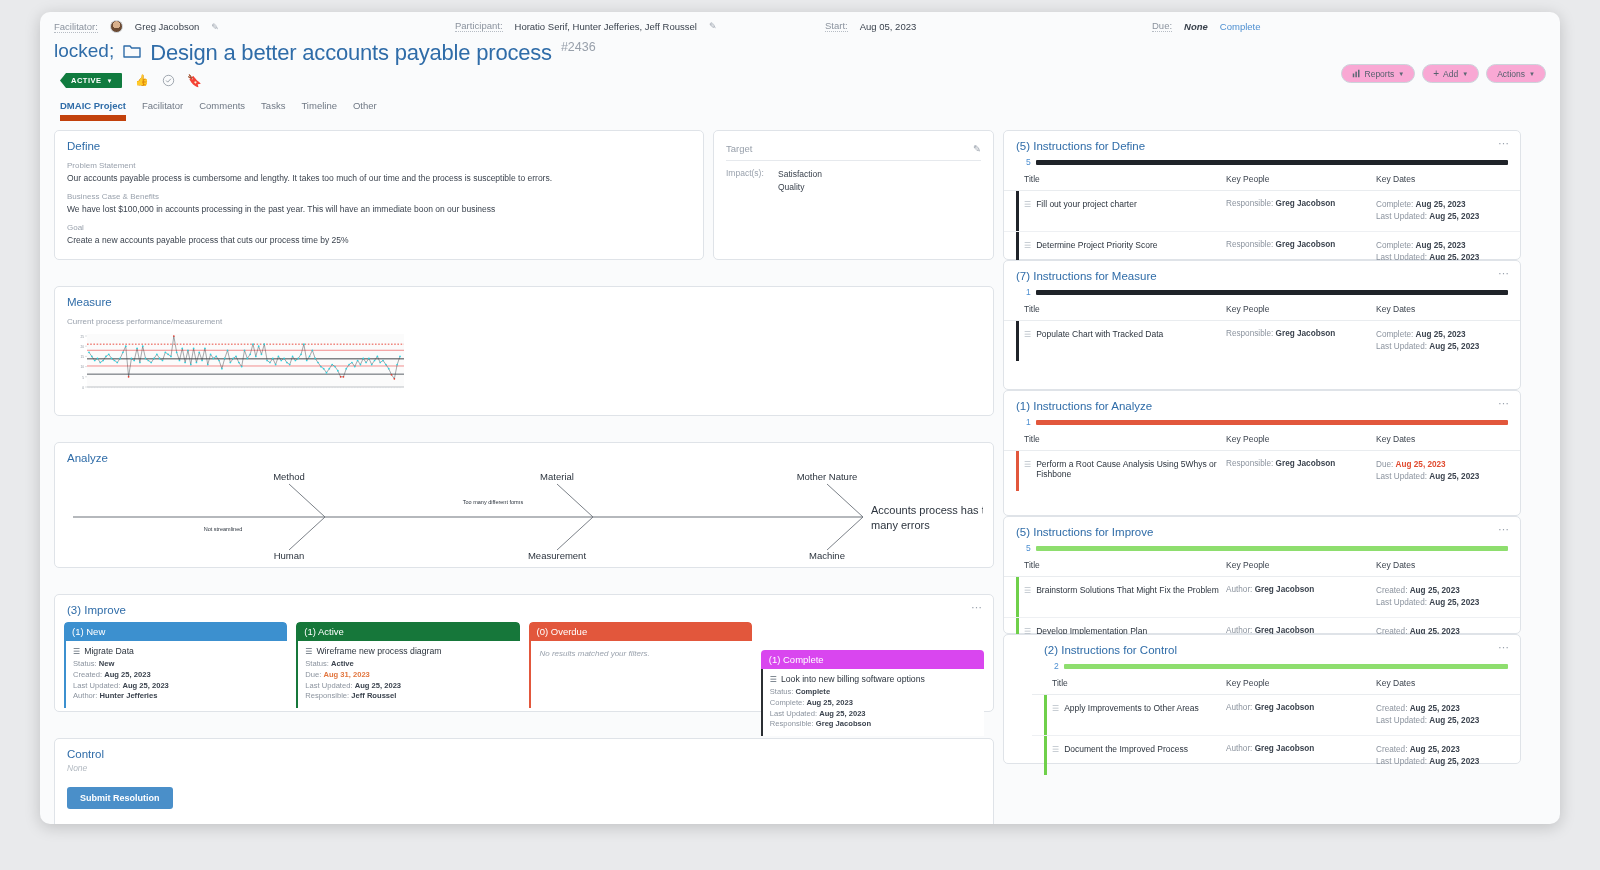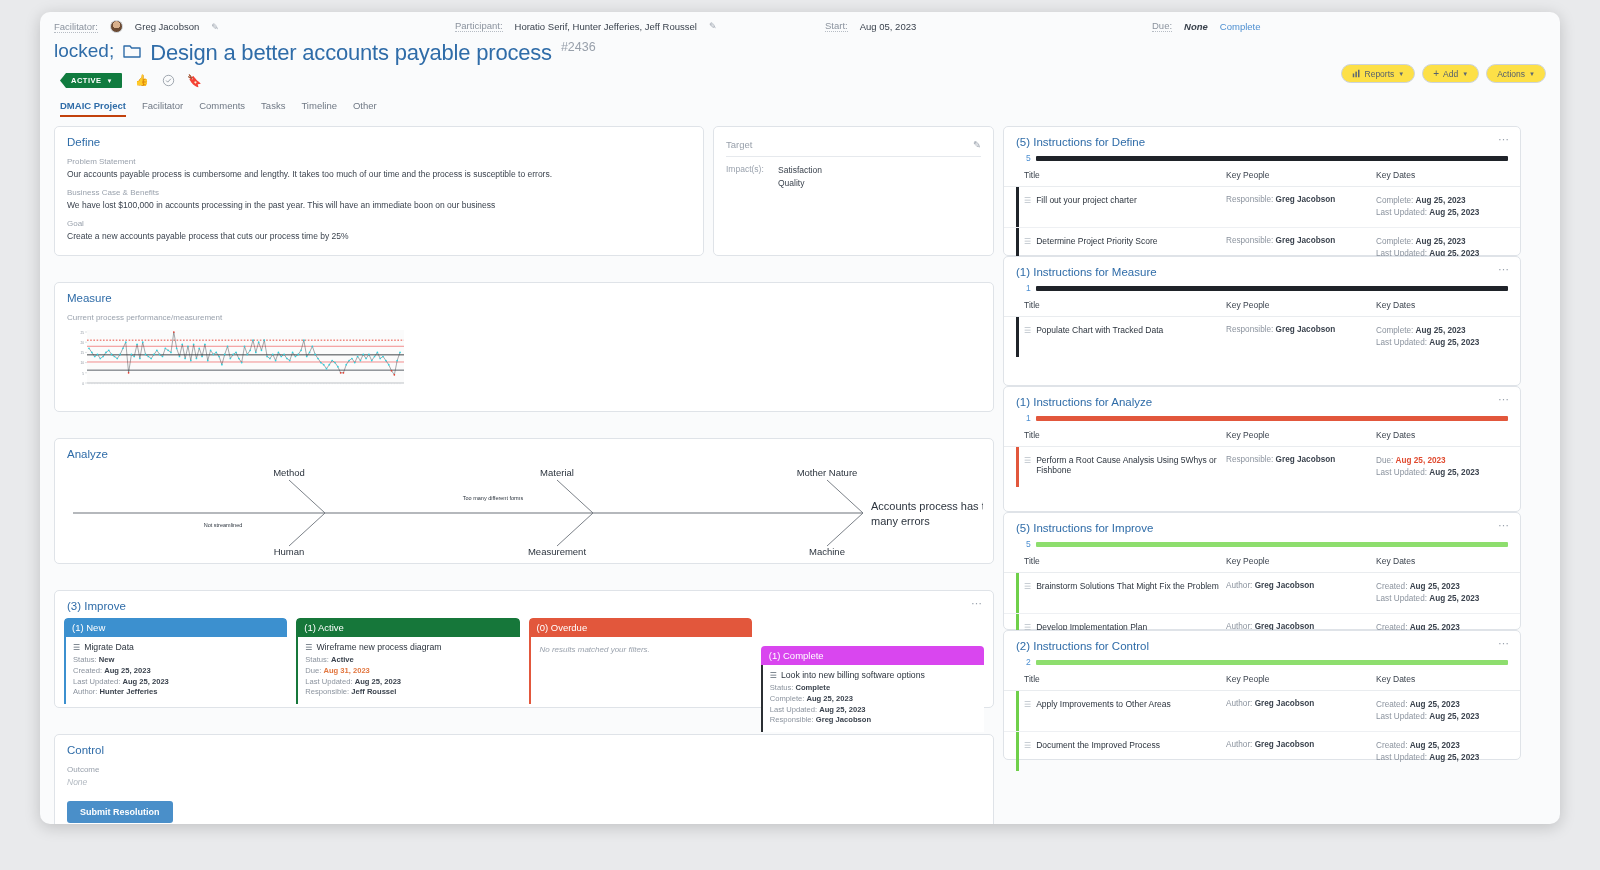--- a/index.html
+++ b/index.html
@@ -60,31 +60,31 @@
     display: flex; align-items: center; gap: 5px;
     border-radius: 1px;
   }
   .status-pill .caret { font-size: 6px; }
   .icon-btn { color: #8d959f; font-size: 11px; cursor: pointer; }
   .icon-btn.flag { color: #2f7fd1; font-size: 12px; }
 
   
   .hdr-btns { position: absolute; right: 14px; top: 52px; display: flex; gap: 7px; }
   .hdr-btn {
-    border: 1px solid #ccd3db; border-radius: 11px; background: #fde047;
+    border: 1px solid #ccd3db; border-radius: 11px; background: #f9a8d4;
     font-size: 8.5px; color: #55606d;
     padding: 3px 10px; display: flex; align-items: center; gap: 4px;
     cursor: pointer; white-space: nowrap;
   }
   .hdr-btn .caret { font-size: 6px; color: #5b6personal; color:#5b6773; }
 
   
   .tabs { display: flex; gap: 16px; padding: 12px 14px 0 20px; border-bottom: 0; }
   .tab { font-size: 9.5px; color: #6f7884; padding-bottom: 4px; cursor: pointer; }
-  .tab.active { color: #2f6ca8; font-weight: bold; border-bottom: 2px solid #c2410c; }
+  .tab.active { color: #2f6ca8; font-weight: bold; border-bottom: 6px solid #c2410c; }
 
   
   .body {
     display: flex; gap: 9px;
     padding: 9px 14px 0 14px;
   }
   .col-left { width: 940px; display: flex; flex-direction: column; gap: 26px; }
   .col-right { width: 518px; display: flex; flex-direction: column; }
 
   .card {
@@ -163,21 +163,21 @@
   .rp b { color: #3b434e; font-weight: bold; }
   .rd { width: 132px; font-size: 8.2px; color: #8b939e; line-height: 1.5; }
   .rd b { color: #3b434e; font-weight: bold; }
   .rd .overdue { color: #e04a2f; font-weight: bold; }
   .drag-icon { color: #b9c0c8; font-size: 8px; }
 
   .p-define { height: 130px; }
   .p-measure { height: 130px; }
   .p-analyze { height: 126px; }
   .p-improve { height: 118px; }
-  .p-control { height: 130px; }
+  .p-control { height: 130px; padding-left: 28px; }
 </style>
 </head>
 <body>
 
 <div class="app-window">
 
   <div class="meta-bar">
     <div class="meta-item" style="left:14px;">
       <span class="meta-label">Facilitator:</span>
       <span class="avatar"></span>
@@ -612,21 +612,20 @@
                   <div class="kline"><span>Responsible: </span><b>Greg Jacobson</b></div>
                 </div>
               </div>
             </div>
           </div>
       </div>
 
       <div class="card control-card">
         <div class="card-title">Control</div>
         <div style="padding:0 12px;">
-          <div class="field-label">Outcome</div>
           <div class="none-italic">None</div>
         </div>
         <button class="btn-primary">Submit Resolution</button>
       </div>
     </div>
 
     <div class="col-right" id="right-col">
         <div class="card p-define">
           <div class="card-title">(5) Instructions for Define</div>
           <div class="ellipsis">⋯</div>
@@ -658,21 +657,21 @@
               <span>Determine Project Priority Score</span>
             </div>
             <div class="c-people rp"><span>Responsible: </span><b>Greg Jacobson</b></div>
             <div class="c-dates rd">
               <div><span>Complete: </span><b>Aug 25, 2023</b></div>
               <div><span>Last Updated: </span><b>Aug 25, 2023</b></div>
             </div>
           </div>
         </div>
         <div class="card p-measure">
-          <div class="card-title">(1) Instructions for Measure</div>
+          <div class="card-title">(7) Instructions for Measure</div>
           <div class="ellipsis">⋯</div>
           <div class="instr-bar-row">
             <span class="instr-count">1</span>
             <div class="instr-bar" style="background: rgb(31, 35, 41);"></div>
           </div>
           <div class="instr-head">
             <div class="c-title">Title</div>
             <div class="c-people">Key People</div>
             <div class="c-dates">Key Dates</div>
           </div>

